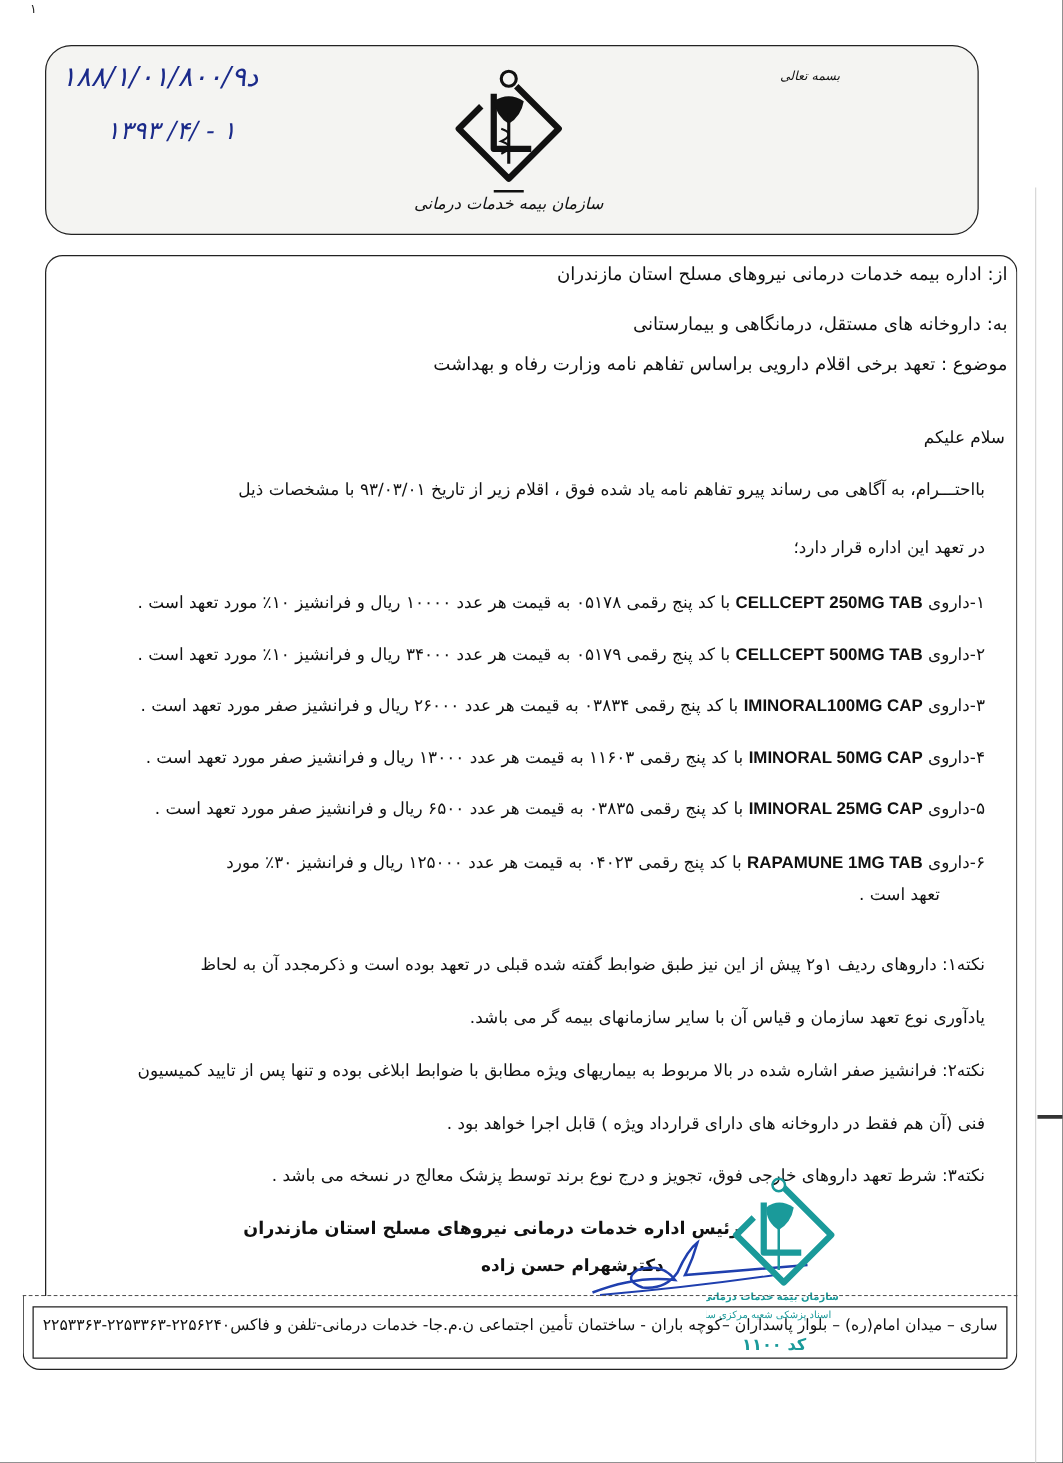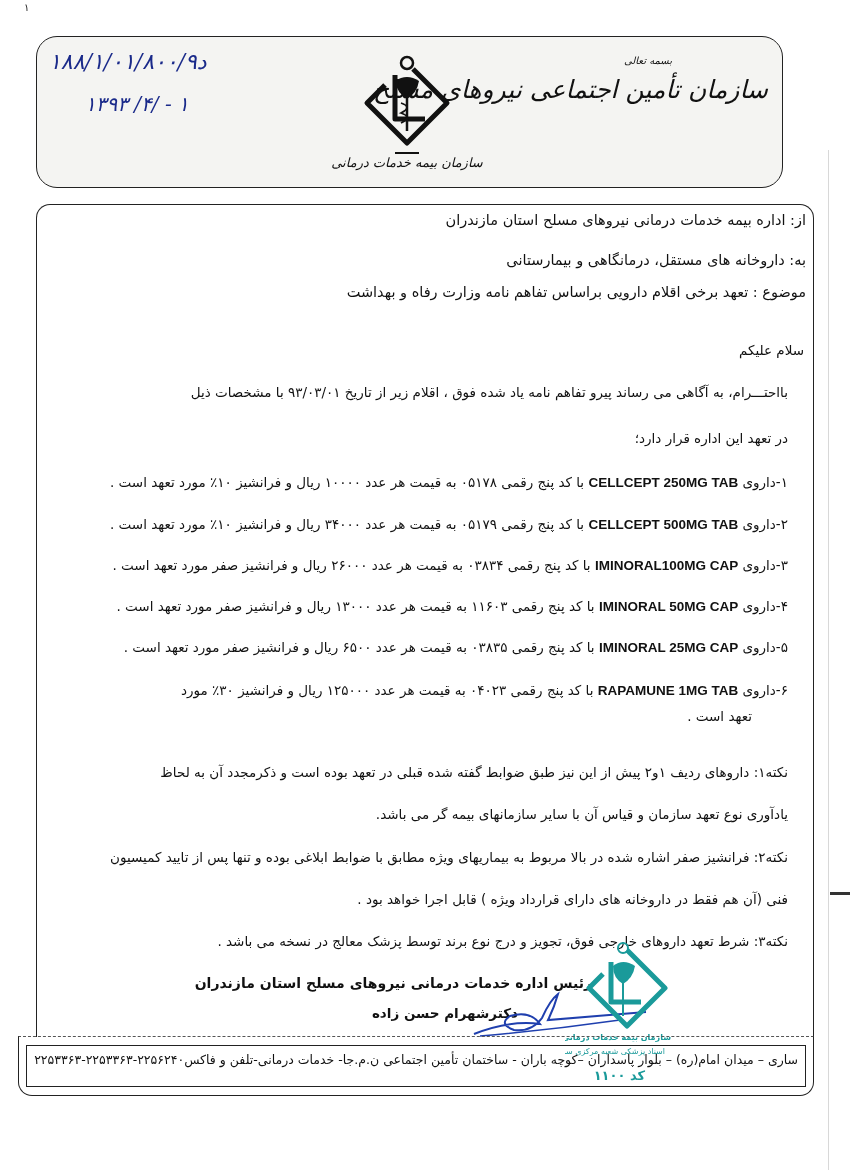--- a/index.html
+++ b/index.html
@@ -46,21 +46,21 @@
   .to-line { top: 252px; }
   .subject-line { top: 284px; }
   .para {
     position: absolute; right: 62px; direction: rtl; font-size: 13.5px; white-space: nowrap; unicode-bidi: plaintext;
   }
   .latin { font-family: "Liberation Sans", sans-serif; font-weight: bold; direction: ltr; unicode-bidi: isolate; }
   .sign-title {
     position: absolute; right: 258px; top: 975px; font-weight: bold; font-size: 14px; direction: rtl; white-space: nowrap;
   }
   .sign-name {
-    position: absolute; right: 332px; top: 1005px; font-weight: bold; font-size: 13.5px; direction: rtl; white-space: nowrap;
+    position: absolute; right: 319px; top: 1005px; font-weight: bold; font-size: 13.5px; direction: rtl; white-space: nowrap;
   }
   .signature { position: absolute; left: 470px; top: 990px; width: 180px; height: 50px; }
   .stamp { position: absolute; left: 565px; top: 940px; width: 110px; height: 150px; }
   .footer-outer {
     position: absolute; left: 18px; top: 1036px; width: 794px; height: 58px;
     border: 1.6px solid #222; border-top: 1.5px dashed #555; border-radius: 0 0 14px 14px;
   }
   .footer-inner {
     position: absolute; left: 26px; top: 1045px; width: 778px; height: 40px; border: 1.3px solid #222;
   }
@@ -89,21 +89,20 @@
       <circle cx="52" cy="16" r="6" fill="none" stroke="#111" stroke-width="2.5"></circle>
       <path d="M40 34 Q52 26 64 34 Q62 46 52 52 Q42 46 40 34 Z" fill="#111"></path>
       <line x1="52" y1="44" x2="52" y2="84" stroke="#111" stroke-width="2.5"></line>
       <path d="M46 56 Q58 60 46 66 Q58 70 46 76" fill="none" stroke="#111" stroke-width="1.8"></path>
       <line x1="40" y1="106" x2="64" y2="106" stroke="#111" stroke-width="2"></line>
     </svg>
   </div>
   <div class="logo-caption">سازمان بیمه خدمات درمانی</div>
 
   <div class="bism">بسمه تعالی</div>
-  <div class="org-title">سازمان تأمین اجتماعی نیروهای مسلح</div>
 </div>
 
 <div class="body-box"></div>
 
 <div class="addr-line from-line">از: اداره بیمه خدمات درمانی نیروهای مسلح استان مازندران</div>
 <div class="addr-line to-line">به: داروخانه های مستقل، درمانگاهی و بیمارستانی</div>
 <div class="addr-line subject-line">موضوع : تعهد برخی اقلام دارویی براساس تفاهم نامه وزارت رفاه و بهداشت</div>
 
 <div class="para" style="top:342px; right:46px;">سلام علیکم</div>
 <div class="para" style="top:384px;">بااحتـــرام، به آگاهی می رساند پیرو تفاهم نامه یاد شده فوق ، اقلام زیر از تاریخ ۹۳/۰۳/۰۱ با مشخصات ذیل</div>

